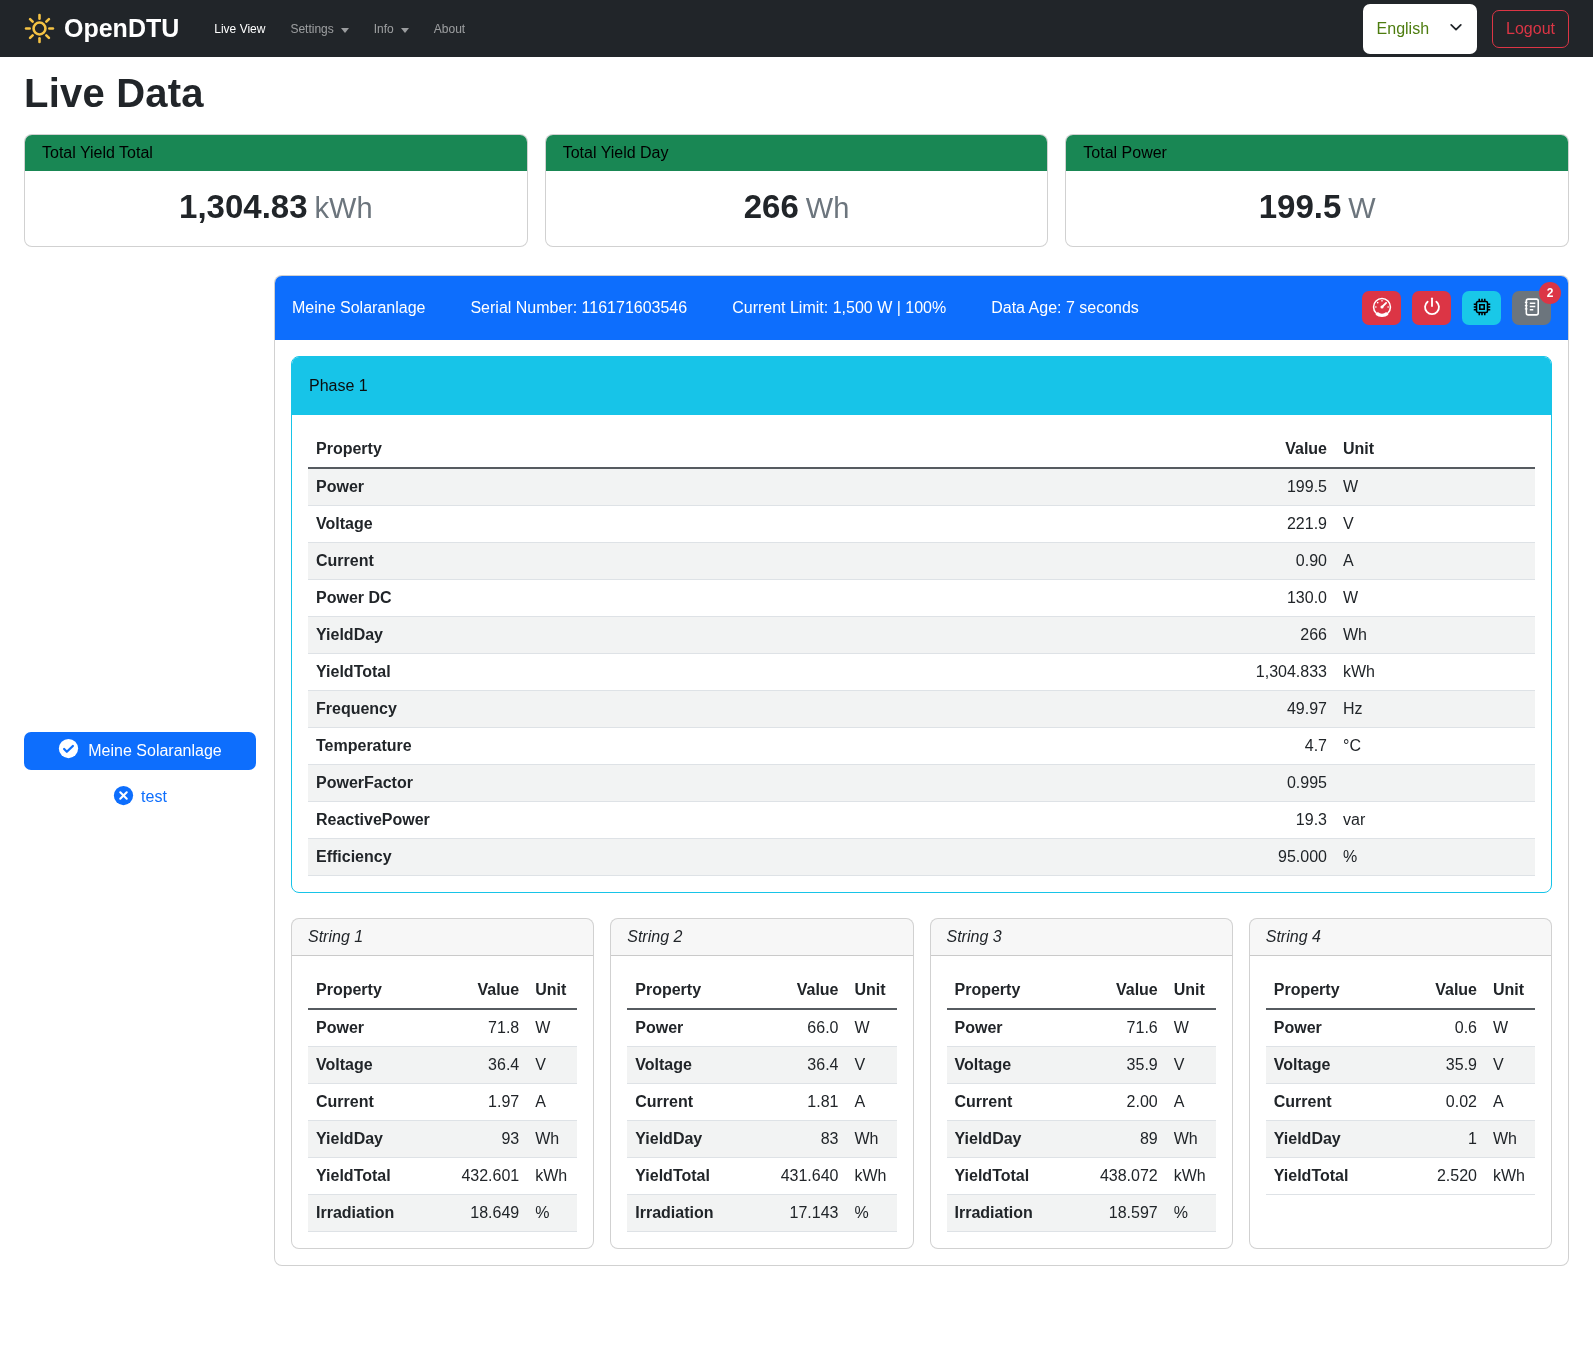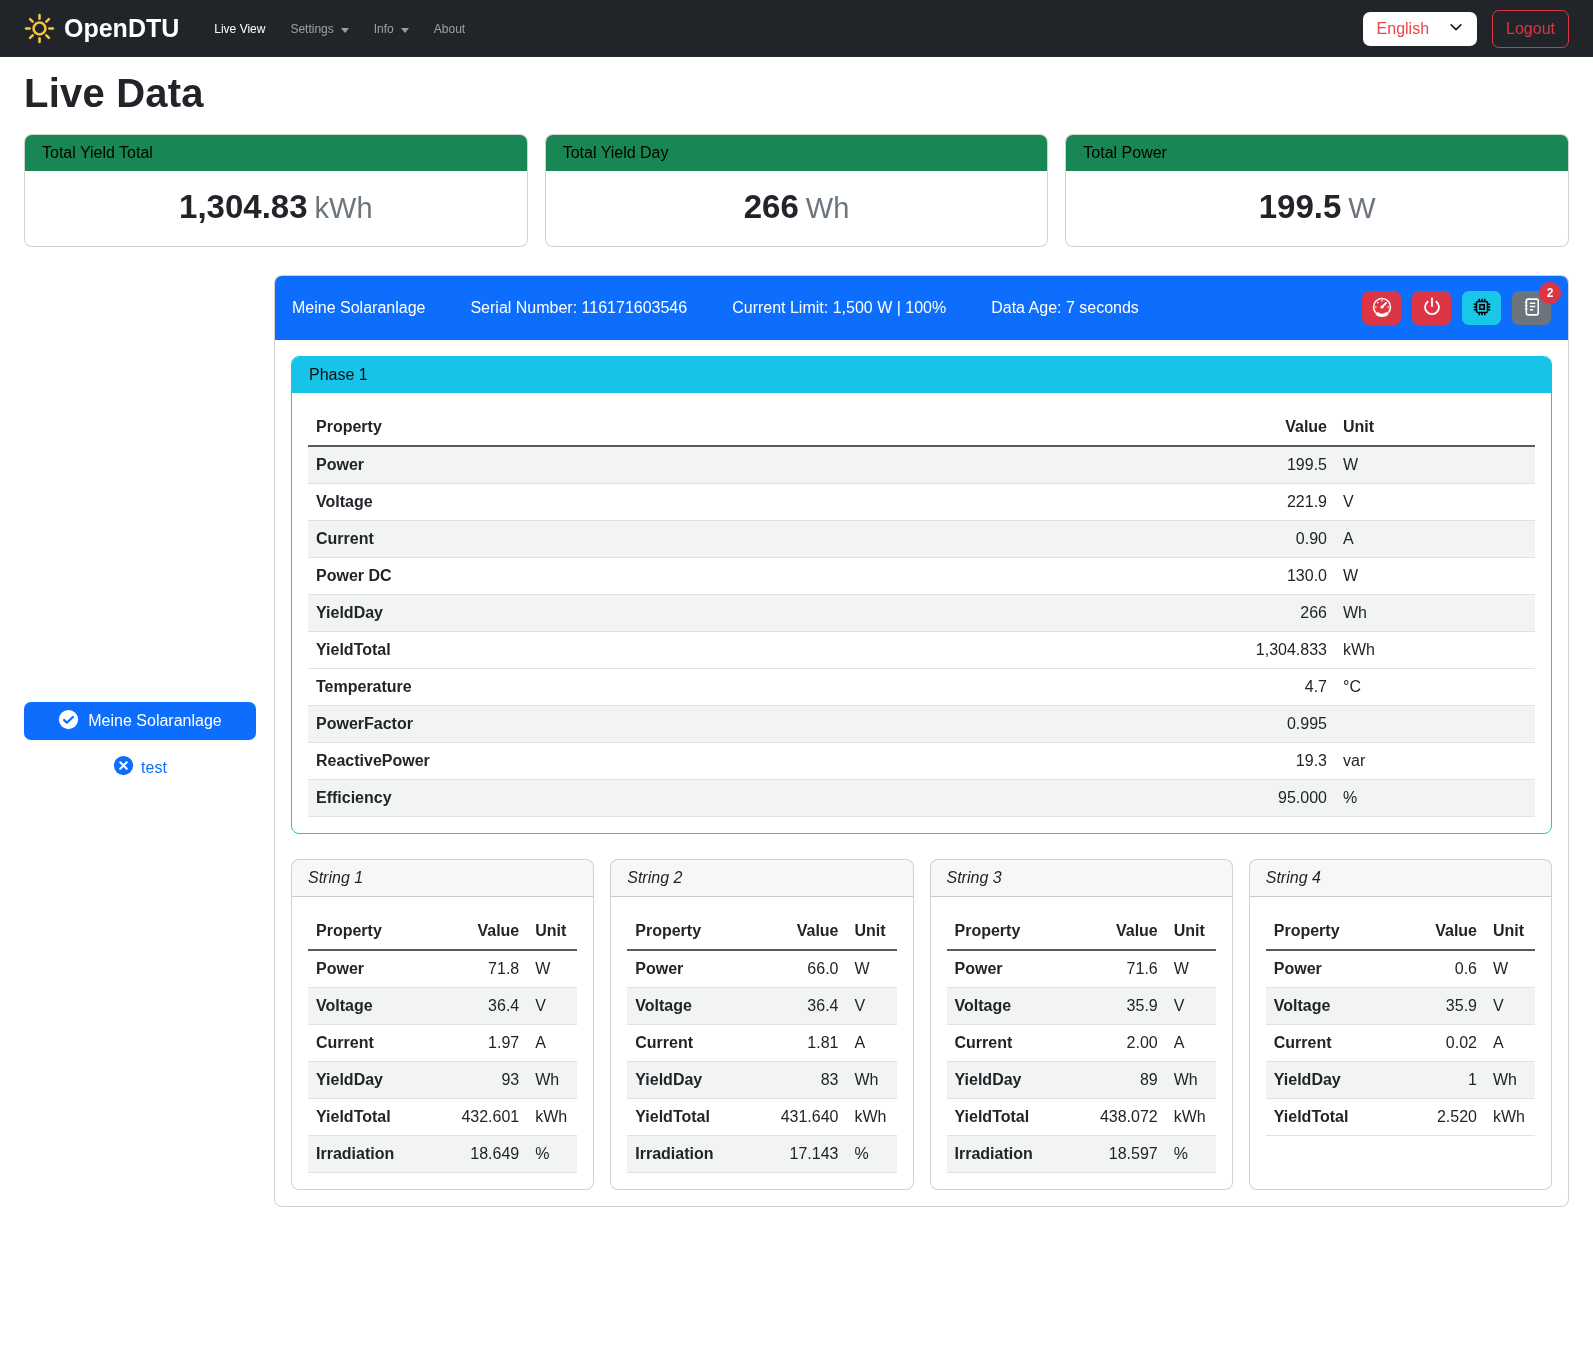--- a/index.html
+++ b/index.html
@@ -11,21 +11,21 @@
   }
   
   .navbar { background:#212529; height:57px; display:flex; align-items:center; padding:0 24px; }
   .brand { display:flex; align-items:center; gap:9px; color:#fff; font-size:25px; font-weight:700; margin-right:26px; cursor:pointer; }
   .brand svg { display:block; }
   .nav-links { display:flex; align-items:center; }
   .nav-link { color:rgba(255,255,255,.55); font-size:12px; padding:8px 9px; margin-right:7px; display:flex; align-items:center; gap:7px; text-decoration:none; cursor:pointer; }
   .nav-link.active { color:#fff; }
   .caret { width:0; height:0; border-left:4.5px solid transparent; border-right:4.5px solid transparent; border-top:5px solid currentColor; display:inline-block; margin-top:3px; }
   .nav-right { margin-left:auto; display:flex; gap:15px; align-items:center; }
-  .lang-select { background:#fff; color:#ef4444; border-radius:7px; height:34px; padding:0 14px; display:flex; align-items:center; gap:20px; font-size:16px; cursor:pointer; }
+  .lang-select { background:#fff; color:#4d7c0f; border-radius:7px; height:50px; padding:0 14px; display:flex; align-items:center; gap:20px; font-size:16px; cursor:pointer; }
   .logout-btn { background:transparent; border:1px solid #dc3545; color:#dc3545; border-radius:7px; height:38px; padding:0 13px; font-size:16px; cursor:pointer; font-family:inherit; }
 
   
   .container { padding:0 24px; }
   h1.page-title { font-size:40px; font-weight:600; margin:14px 0 18px; letter-spacing:.2px; }
 
   .cards-row { display:flex; gap:17px; margin-bottom:28px; }
   .summary-card { flex:1; border:1px solid rgba(0,0,0,.18); border-radius:8px; background:#fff; overflow:hidden; }
   .summary-card .card-header { background:#198754; color:#000000; padding:9px 17px; font-size:16px; }
   .summary-card .card-body { padding:17px 16px 20px; text-align:center; }
@@ -43,21 +43,21 @@
   .header-actions { margin-left:auto; display:flex; gap:11px; }
   .icon-btn { width:39px; height:34px; border-radius:7px; border:none; display:flex; align-items:center; justify-content:center; cursor:pointer; position:relative; padding:0; }
   .icon-btn.danger { background:#dc3545; }
   .icon-btn.info-bg { background:#19c8e8; }
   .icon-btn.secondary { background:#6c757d; }
   .badge-count { position:absolute; top:-9px; right:-10px; background:#dc3545; color:#fff; border-radius:50%; width:22px; height:22px; font-size:12px; font-weight:700; display:flex; align-items:center; justify-content:center; }
   .main-card-body { padding:16px; }
 
   
   .phase-card { border:1px solid #17c4e8; border-radius:8px; overflow:hidden; margin-bottom:25px; }
-  .phase-header { background:#17c4e8; color:#0b0d0e; padding:9px 17px; font-size:16px; }
+  .phase-header { background:#17c4e8; color:#0b0d0e; padding:20px 17px; font-size:16px; }
   .phase-body { padding:16px; }
 
   
   table.data-table { width:100%; border-collapse:collapse; font-size:16px; }
   .data-table th, .data-table td { padding:9px 8px; border-bottom:1px solid #dee2e6; text-align:left; font-weight:400; }
   .data-table thead th { font-weight:700; border-bottom:2px solid #565b60; }
   .data-table tbody th { font-weight:700; }
   .data-table .value-col { text-align:right; white-space:nowrap; }
   .data-table tr.striped { background:#f2f3f3; }
   .phase-table .unit-col { width:200px; }
@@ -270,20 +270,25 @@
                   <tr class="striped">
                     <th>YieldDay</th>
                     <td class="value-col">266</td>
                     <td class="unit-col">Wh</td>
                   </tr>
                   <tr>
                     <th>YieldTotal</th>
                     <td class="value-col">1,304.833</td>
                     <td class="unit-col">kWh</td>
                   </tr>
+                  <tr class="striped">
+                    <th>Frequency</th>
+                    <td class="value-col">49.97</td>
+                    <td class="unit-col">Hz</td>
+                  </tr>
                   <tr>
                     <th>Temperature</th>
                     <td class="value-col">4.7</td>
                     <td class="unit-col">°C</td>
                   </tr>
                   <tr class="striped">
                     <th>PowerFactor</th>
                     <td class="value-col">0.995</td>
                     <td class="unit-col"></td>
                   </tr>

